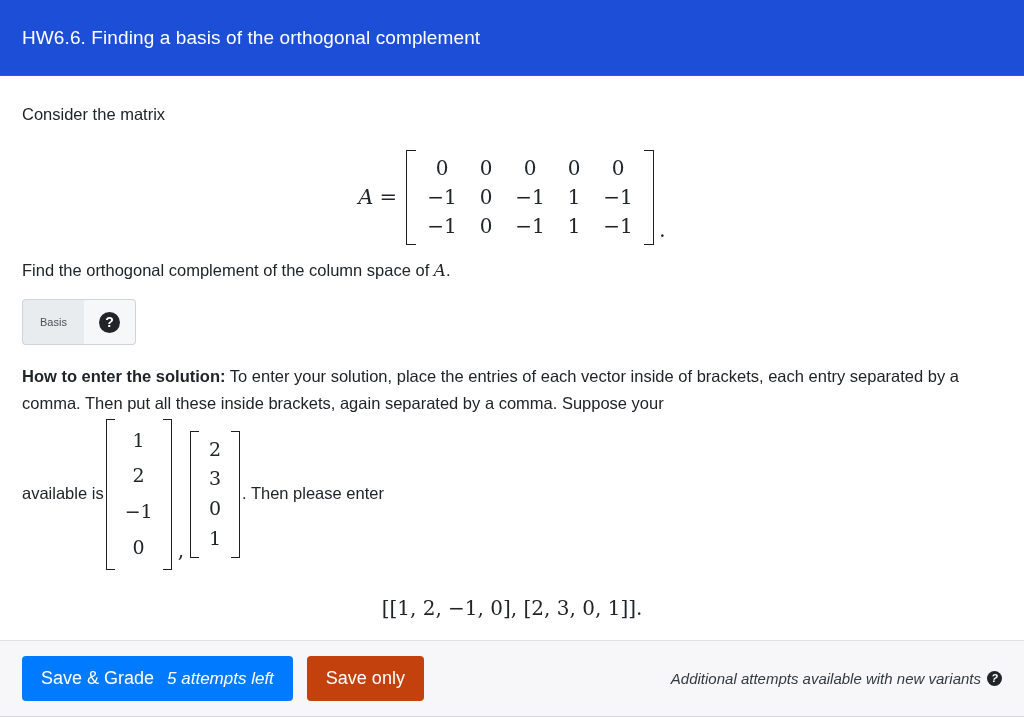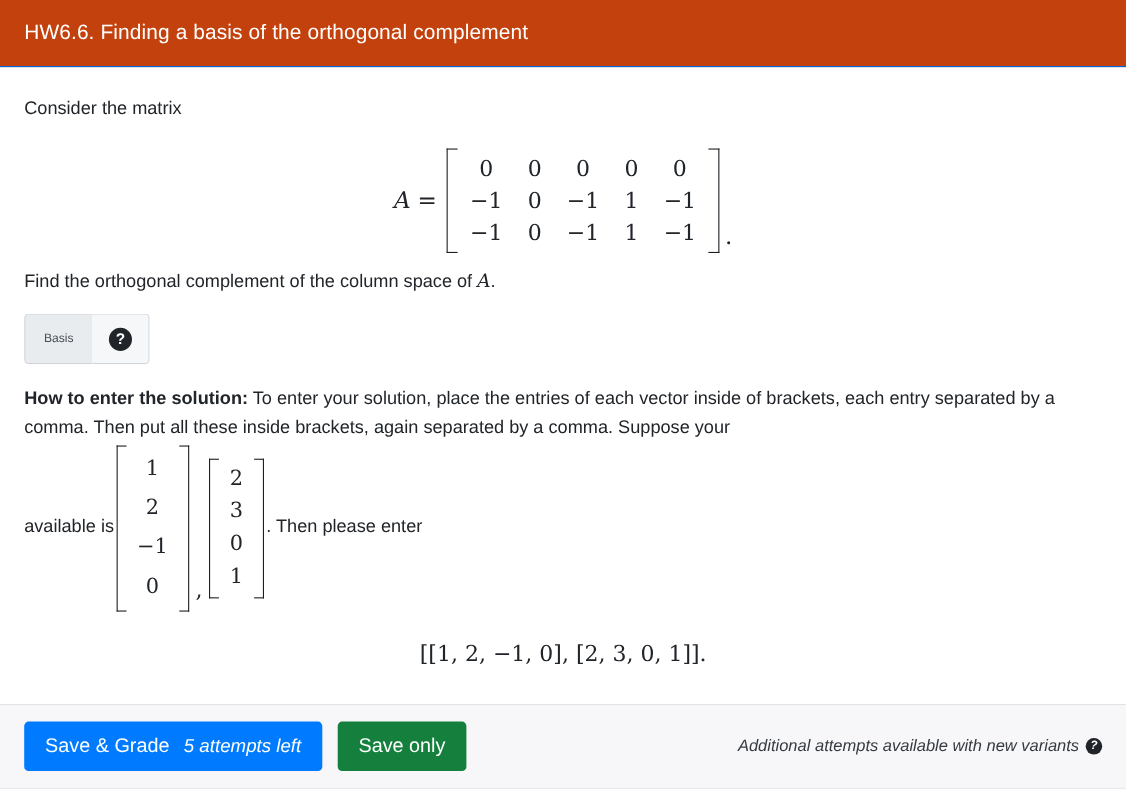--- a/index.html
+++ b/index.html
@@ -20,22 +20,22 @@
     height: 717px;
     box-sizing: border-box;
     background: #ffffff;
     border-bottom: 1px solid #d8d8dc;
     display: flex;
     flex-direction: column;
   }
 
   
   .card-header {
-    background: #c2410c;
-    height: 61px;
+    background: #1d4ed8;
+    height: 76px;
     box-sizing: border-box;
     border-bottom: 1px solid #0069d9;
     display: flex;
     align-items: center;
     padding: 0 22px;
     flex: 0 0 auto;
   }
   .card-header .title {
     color: #ffffff;
     font-size: 19px;
@@ -257,21 +257,21 @@
     color: #ffffff;
     font-family: "Liberation Sans", sans-serif;
     cursor: pointer;
     display: inline-flex;
     align-items: baseline;
     padding: 12px 19px;
     font-size: 18px;
     line-height: 1.2;
   }
   .btn-primary { background: #007bff; }
-  .btn-info { background: #15803d; margin-left: 14px; }
+  .btn-info { background: #c2410c; margin-left: 14px; }
   .btn .attempts {
     font-size: 17px;
     font-style: italic;
     margin-left: 13px;
   }
   .footer-note {
     margin-left: auto;
     font-size: 15px;
     font-style: italic;
     color: #343a40;

